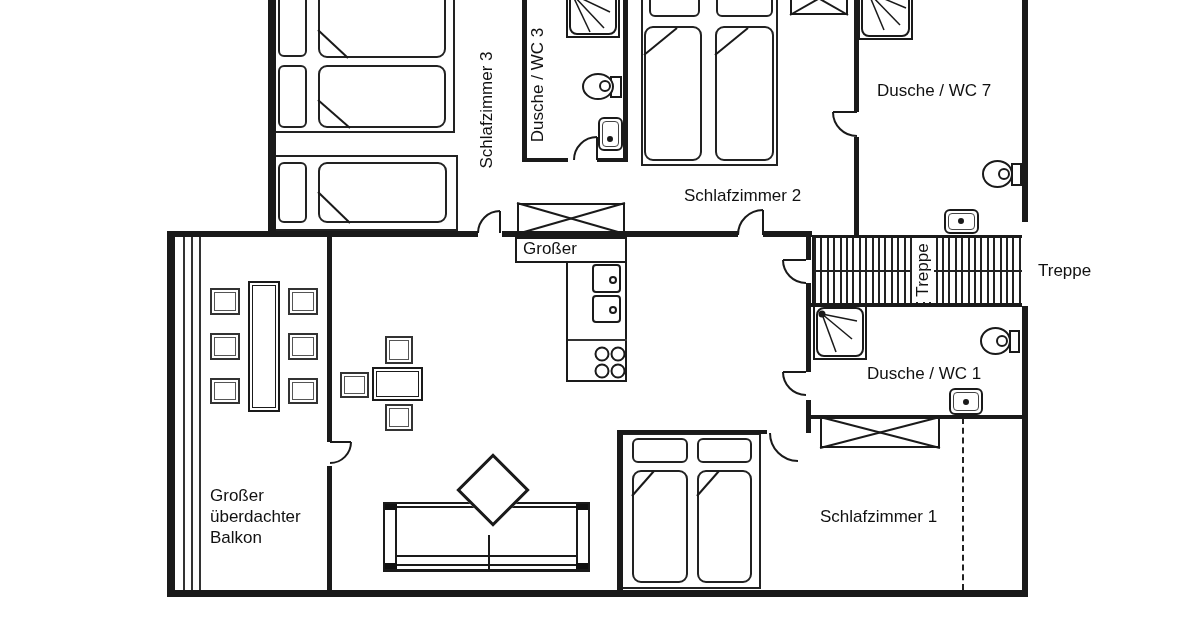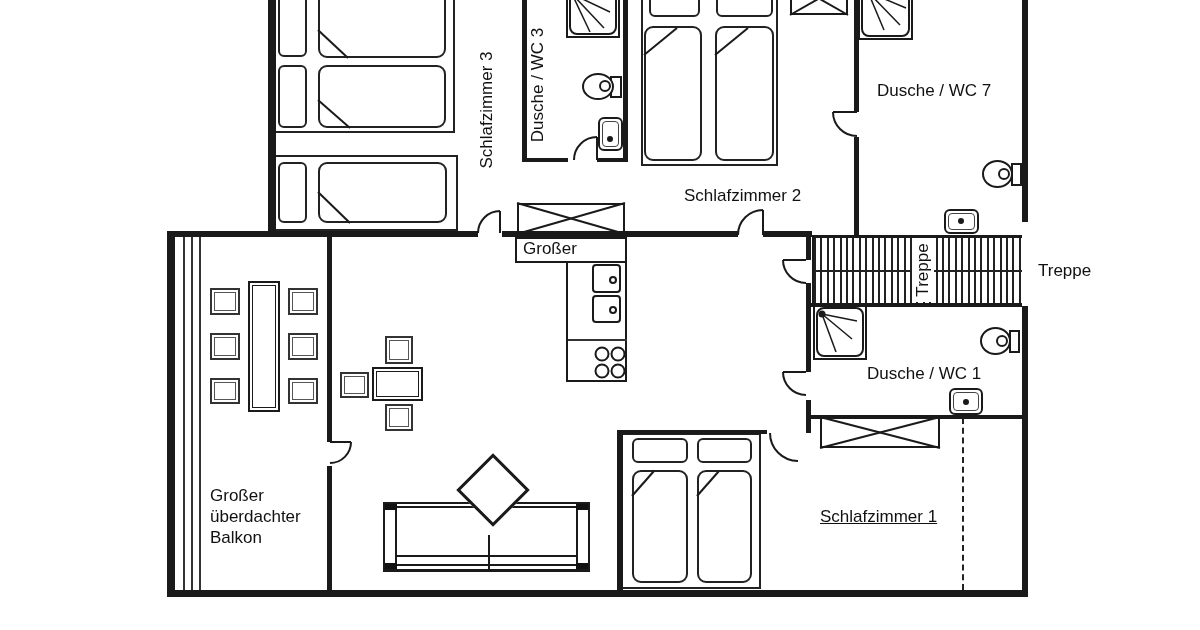--- a/index.html
+++ b/index.html
@@ -235,20 +235,20 @@
   </svg>
 
   <div class="vlbl" style="left:417px;top:100px;width:140px;">Schlafzimmer 3</div>
   <div class="vlbl" style="left:468px;top:75px;width:140px;">Dusche / WC 3</div>
   <div class="lbl" style="left:684px;top:186px;">Schlafzimmer 2</div>
   <div class="lbl" style="left:877px;top:81px;">Dusche / WC 7</div>
   <div class="lbl" style="left:523px;top:239px;">Großer</div>
   <div class="vlbl treppe-lbl">Treppe</div>
   <div class="lbl" style="left:1038px;top:261px;">Treppe</div>
   <div class="lbl" style="left:867px;top:364px;">Dusche / WC 1</div>
-  <div class="lbl" style="left:820px;top:507px;text-decoration:underline;">Schlafzimmer 1</div>
+  <div class="lbl" style="left:820px;top:507px;">Schlafzimmer 1</div>
   <div class="lbl" style="left:210px;top:485px;line-height:21px;">
     <span>Großer</span><br>
     <span>überdachter</span><br>
     <span>Balkon</span>
   </div>
 
 </div>
 
 </body></html>

